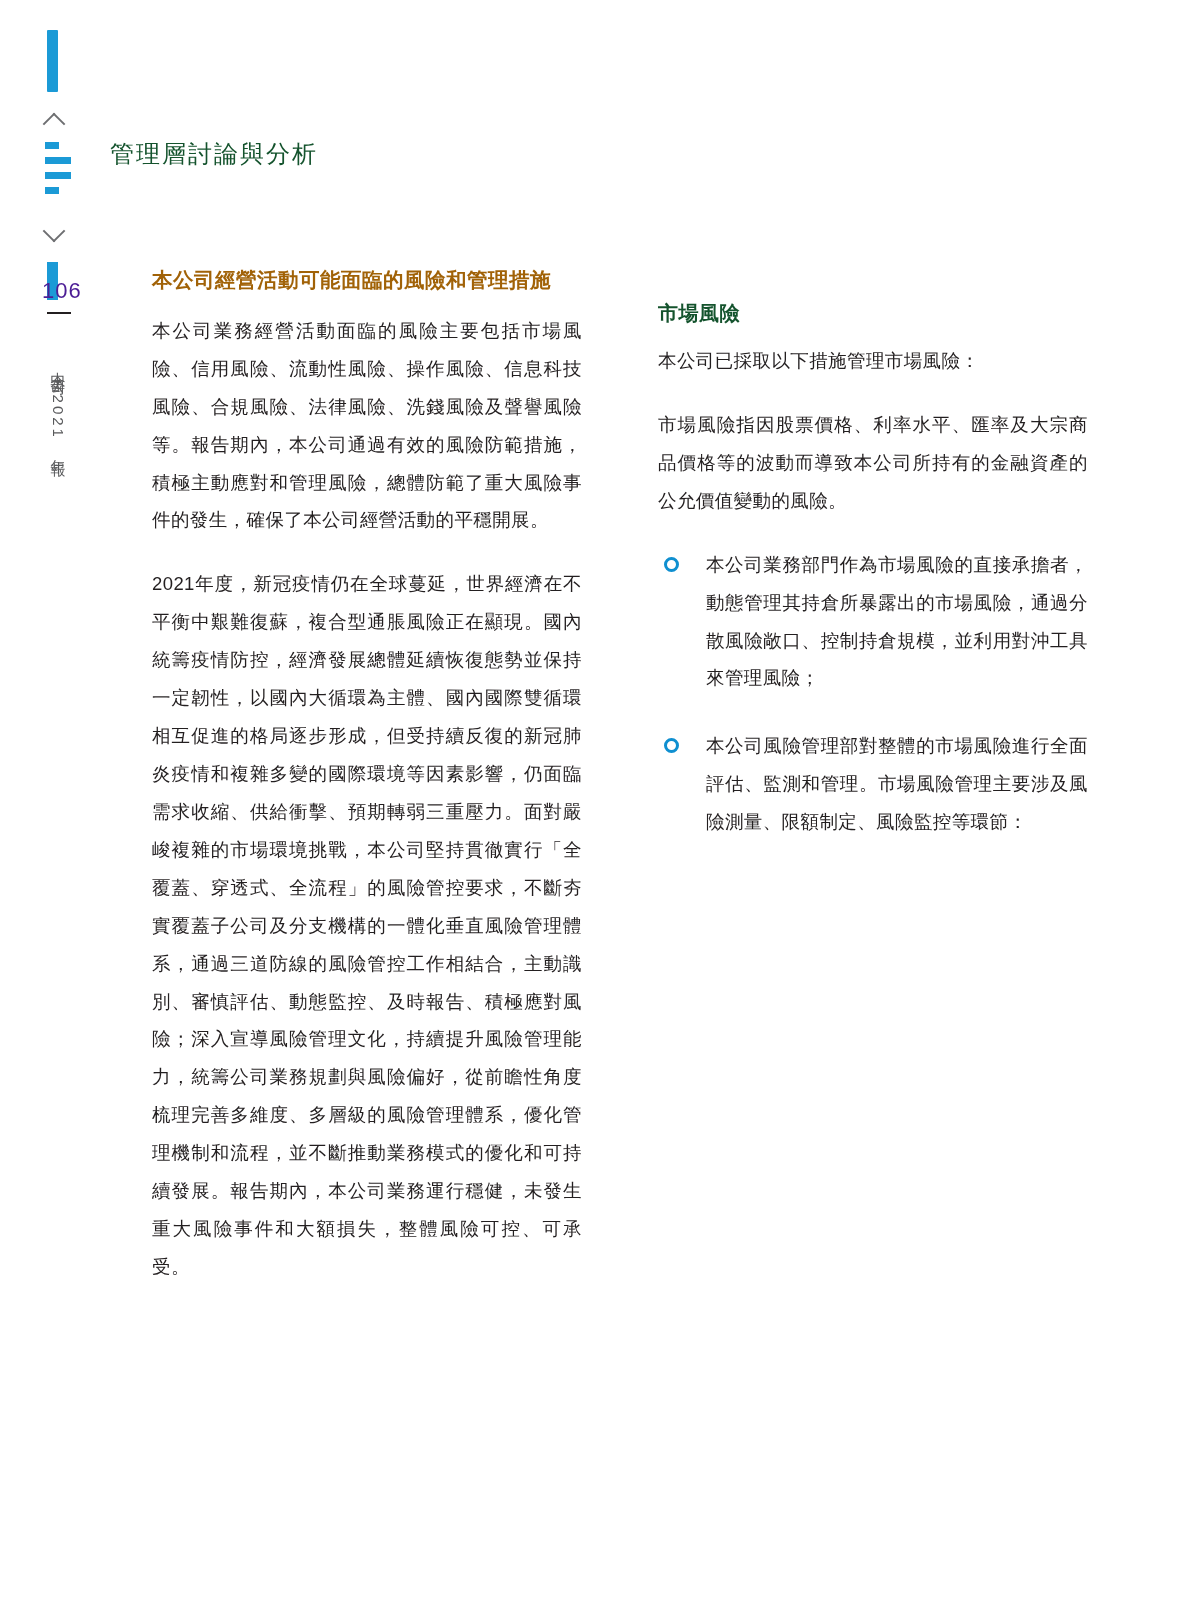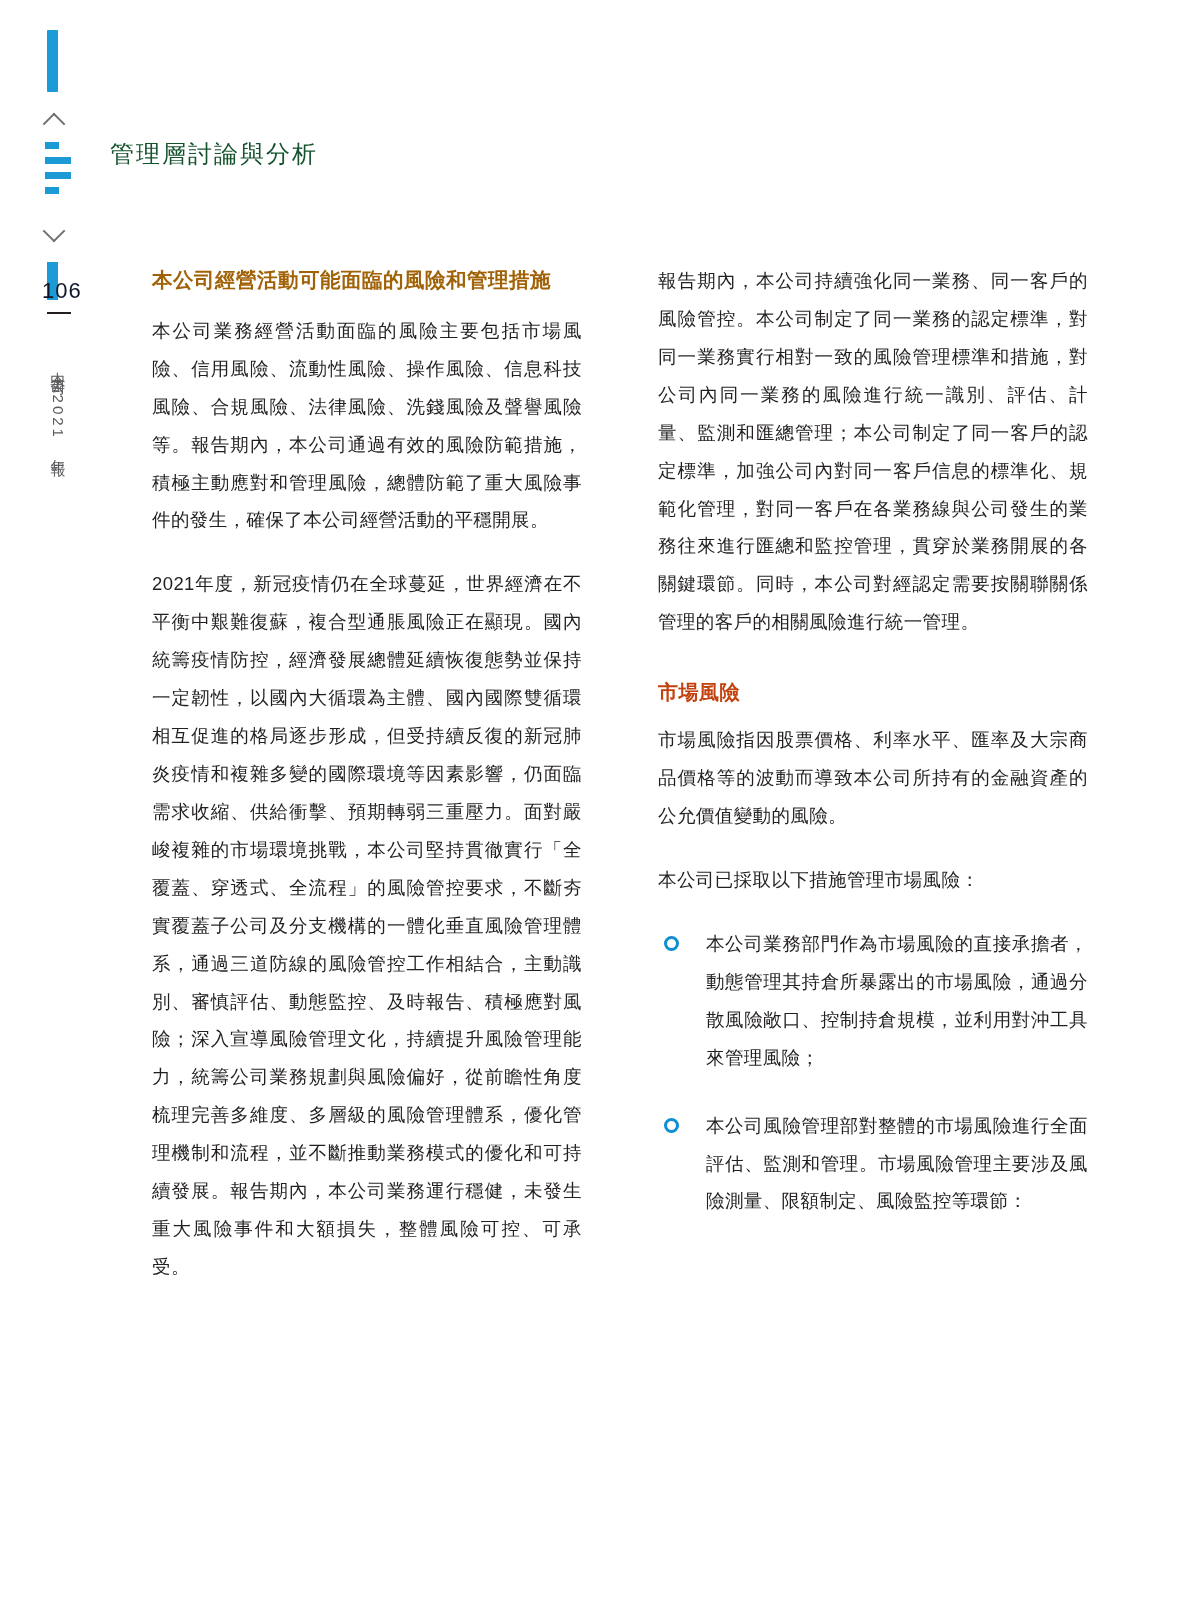--- a/index.html
+++ b/index.html
@@ -96,21 +96,21 @@
     height: 38px;
     background: #1b9ad6;
   }
 
   .page-number {
     position: absolute;
     left: 42px;
     top: 278px;
     font-size: 22px;
     letter-spacing: 1px;
-    color: #0f172a;
+    color: #4c1d95;
     font-family: "Liberation Sans", sans-serif;
   }
   .page-rule {
     position: absolute;
     left: 47px;
     top: 312px;
     width: 24px;
     height: 2px;
     background: #231f20;
   }
@@ -157,21 +157,21 @@
     font-size: 20.5px;
     line-height: 1.75;
     color: #a16207;
     font-weight: bold;
     letter-spacing: 0.5px;
   }
   h3.sub-title {
     margin: 34px 0 12px 0;
     font-size: 20px;
     line-height: 1.7;
-    color: #c2410c;
+    color: #14532d;
     font-weight: bold;
     letter-spacing: 0.5px;
   }
   p.para {
     margin: 0 0 26px 0;
   }
   p.para:last-child { margin-bottom: 0; }
 
   ul.bullets {
     list-style: none;
@@ -217,24 +217,23 @@
 
 <div class="running-head">管理層討論與分析</div>
 
 <div class="col col-left">
   <h2 class="section-title">本公司經營活動可能面臨的風險和管理措施</h2>
   <p class="para">本公司業務經營活動面臨的風險主要包括市場風險、信用風險、流動性風險、操作風險、信息科技風險、合規風險、法律風險、洗錢風險及聲譽風險等。報告期內，本公司通過有效的風險防範措施，積極主動應對和管理風險，總體防範了重大風險事件的發生，確保了本公司經營活動的平穩開展。</p>
   <p class="para">2021年度，新冠疫情仍在全球蔓延，世界經濟在不平衡中艱難復蘇，複合型通脹風險正在顯現。國內統籌疫情防控，經濟發展總體延續恢復態勢並保持一定韌性，以國內大循環為主體、國內國際雙循環相互促進的格局逐步形成，但受持續反復的新冠肺炎疫情和複雜多變的國際環境等因素影響，仍面臨需求收縮、供給衝擊、預期轉弱三重壓力。面對嚴峻複雜的市場環境挑戰，本公司堅持貫徹實行「全覆蓋、穿透式、全流程」的風險管控要求，不斷夯實覆蓋子公司及分支機構的一體化垂直風險管理體系，通過三道防線的風險管控工作相結合，主動識別、審慎評估、動態監控、及時報告、積極應對風險；深入宣導風險管理文化，持續提升風險管理能力，統籌公司業務規劃與風險偏好，從前瞻性角度梳理完善多維度、多層級的風險管理體系，優化管理機制和流程，並不斷推動業務模式的優化和可持續發展。報告期內，本公司業務運行穩健，未發生重大風險事件和大額損失，整體風險可控、可承受。</p>
 </div>
 
 <div class="col col-right">
-  <p class="para">報告期內，本公司持續強化同一業務、同一客戶的風險管控。本公司制定了同一業務的認定標準，對同一業務實行相對一致的風險管理標準和措施，對公司內同一業務的風險進行統一識別、評估、計量、監測和匯總管理；本公司制定了同一客戶的認定標準，加強公司內對同一客戶信息的標準化、規範化管理，對同一客戶在各業務線與公司發生的業務往來進行匯總和監控管理，貫穿於業務開展的各關鍵環節。同時，本公司對經認定需要按關聯關係管理的客戶的相關風險進行統一管理。</p>
   <h3 class="sub-title">市場風險</h3>
+  <p class="para">本公司已採取以下措施管理市場風險：</p>
   <p class="para">市場風險指因股票價格、利率水平、匯率及大宗商品價格等的波動而導致本公司所持有的金融資產的公允價值變動的風險。</p>
-  <p class="para">本公司已採取以下措施管理市場風險：</p>
   <ul class="bullets">
     <li>
       <span class="dot"></span>
       <span>本公司業務部門作為市場風險的直接承擔者，動態管理其持倉所暴露出的市場風險，通過分散風險敞口、控制持倉規模，並利用對沖工具來管理風險；</span>
     </li>
     <li>
       <span class="dot"></span>
       <span>本公司風險管理部對整體的市場風險進行全面評估、監測和管理。市場風險管理主要涉及風險測量、限額制定、風險監控等環節：</span>
     </li>
   </ul>

